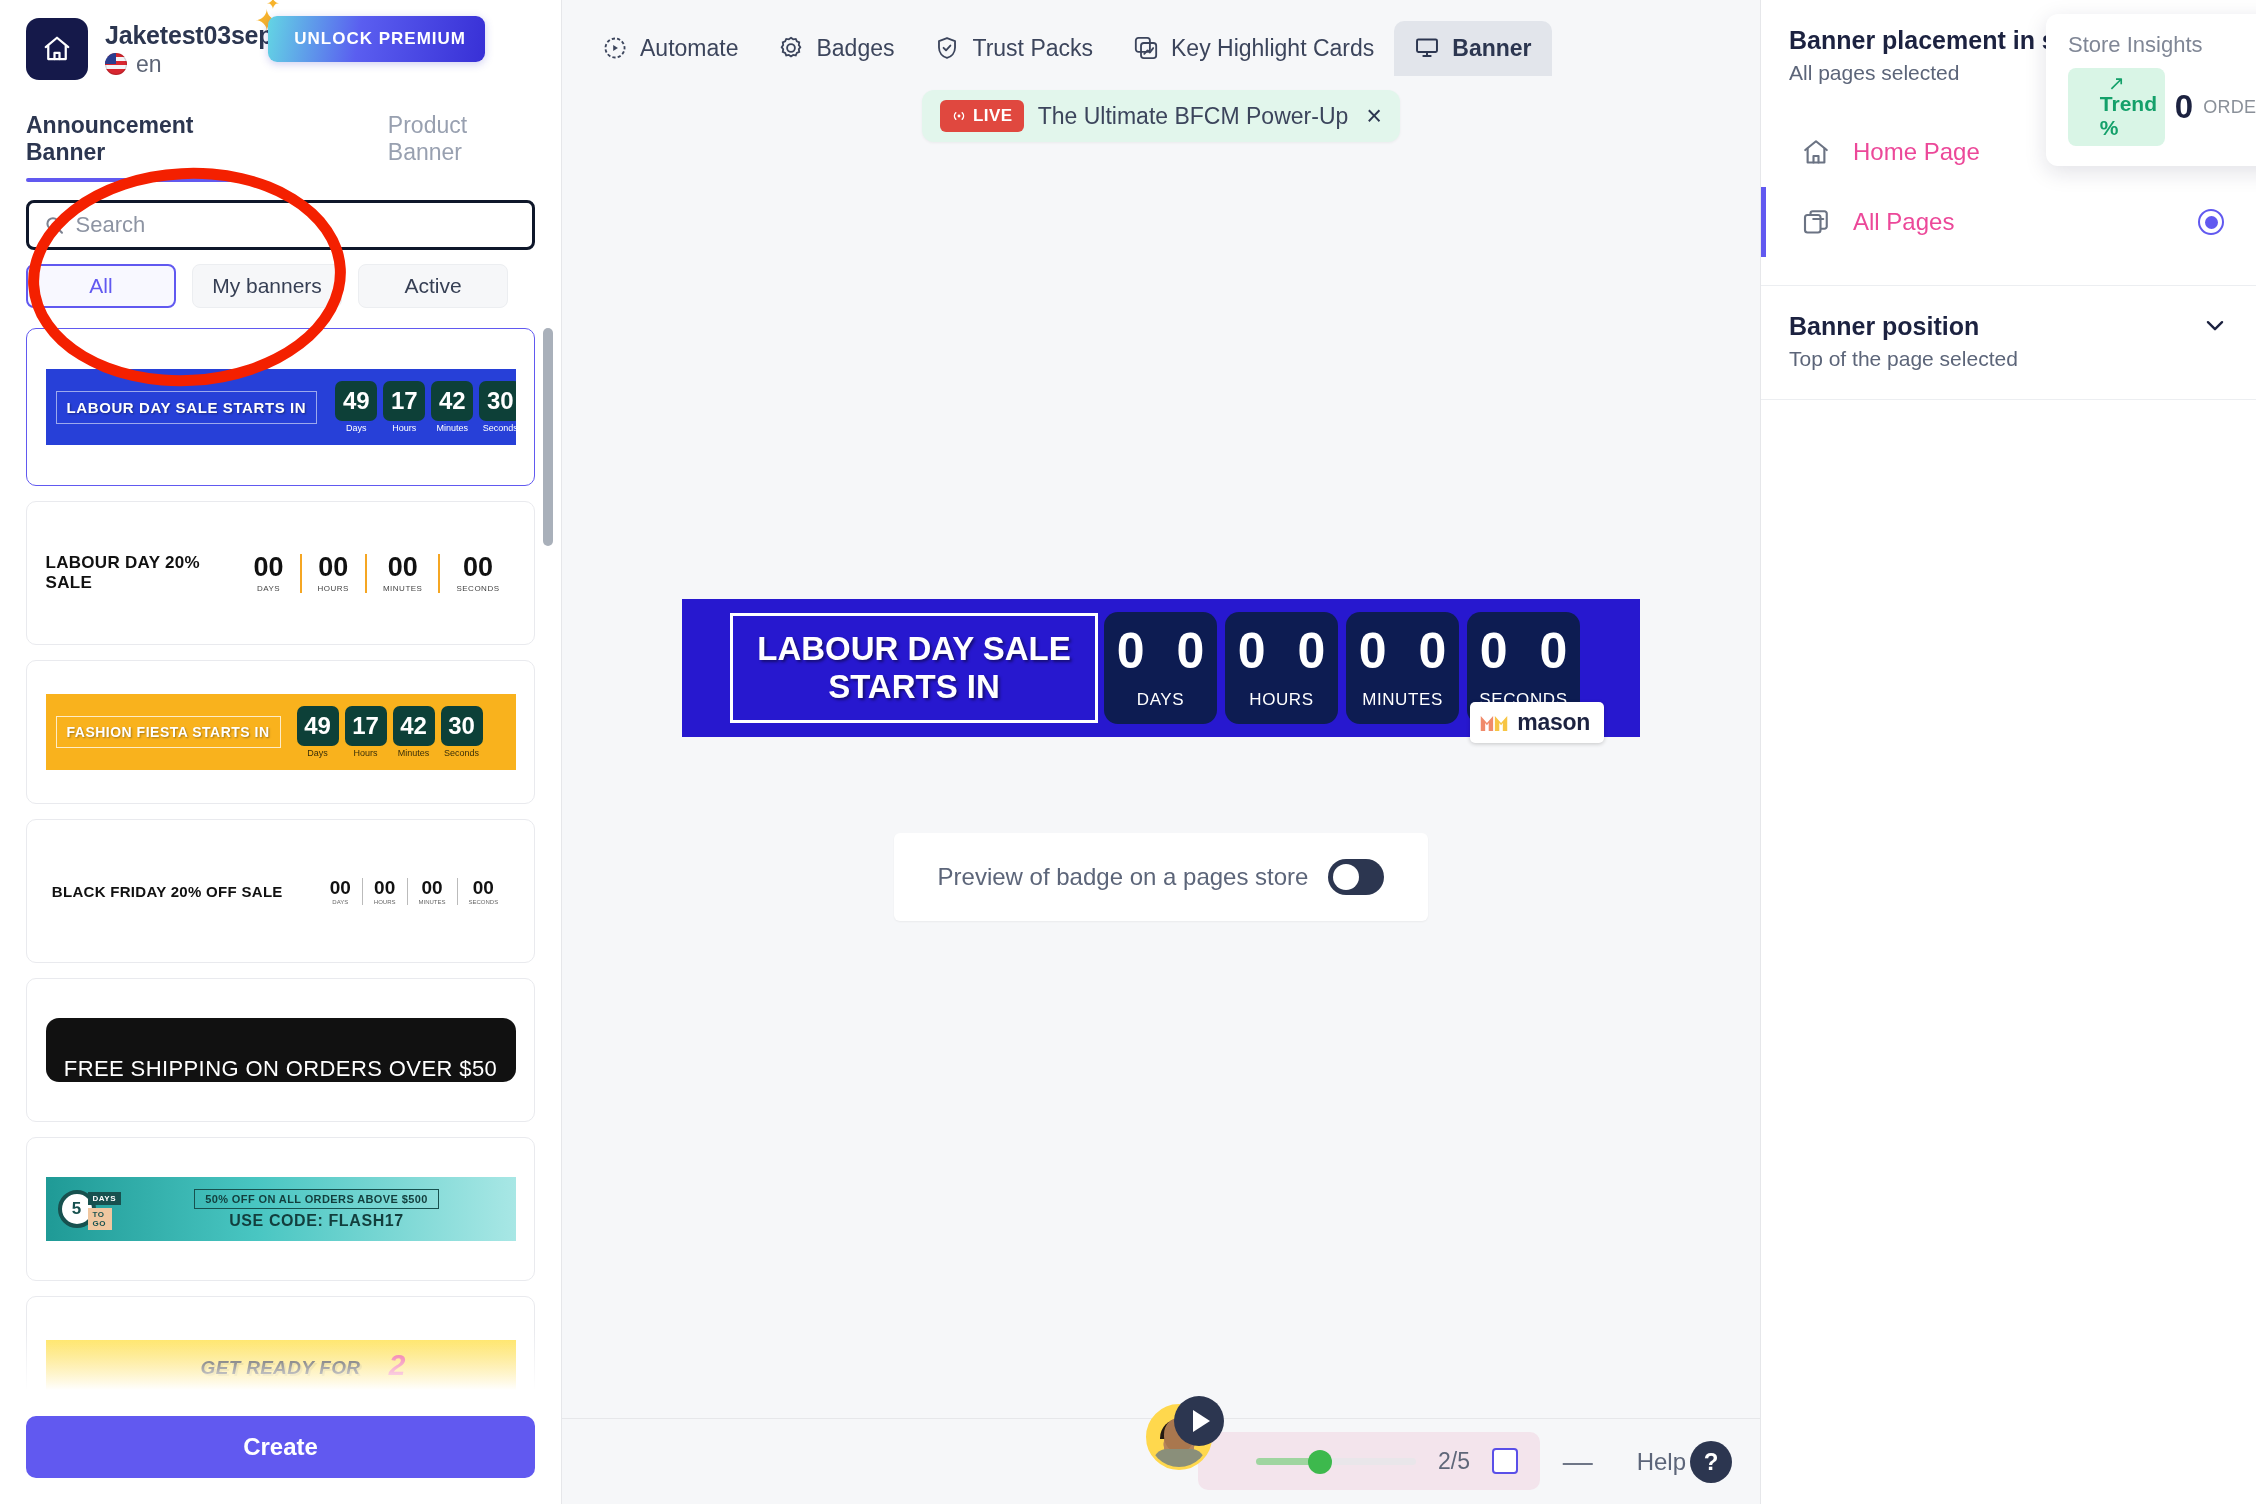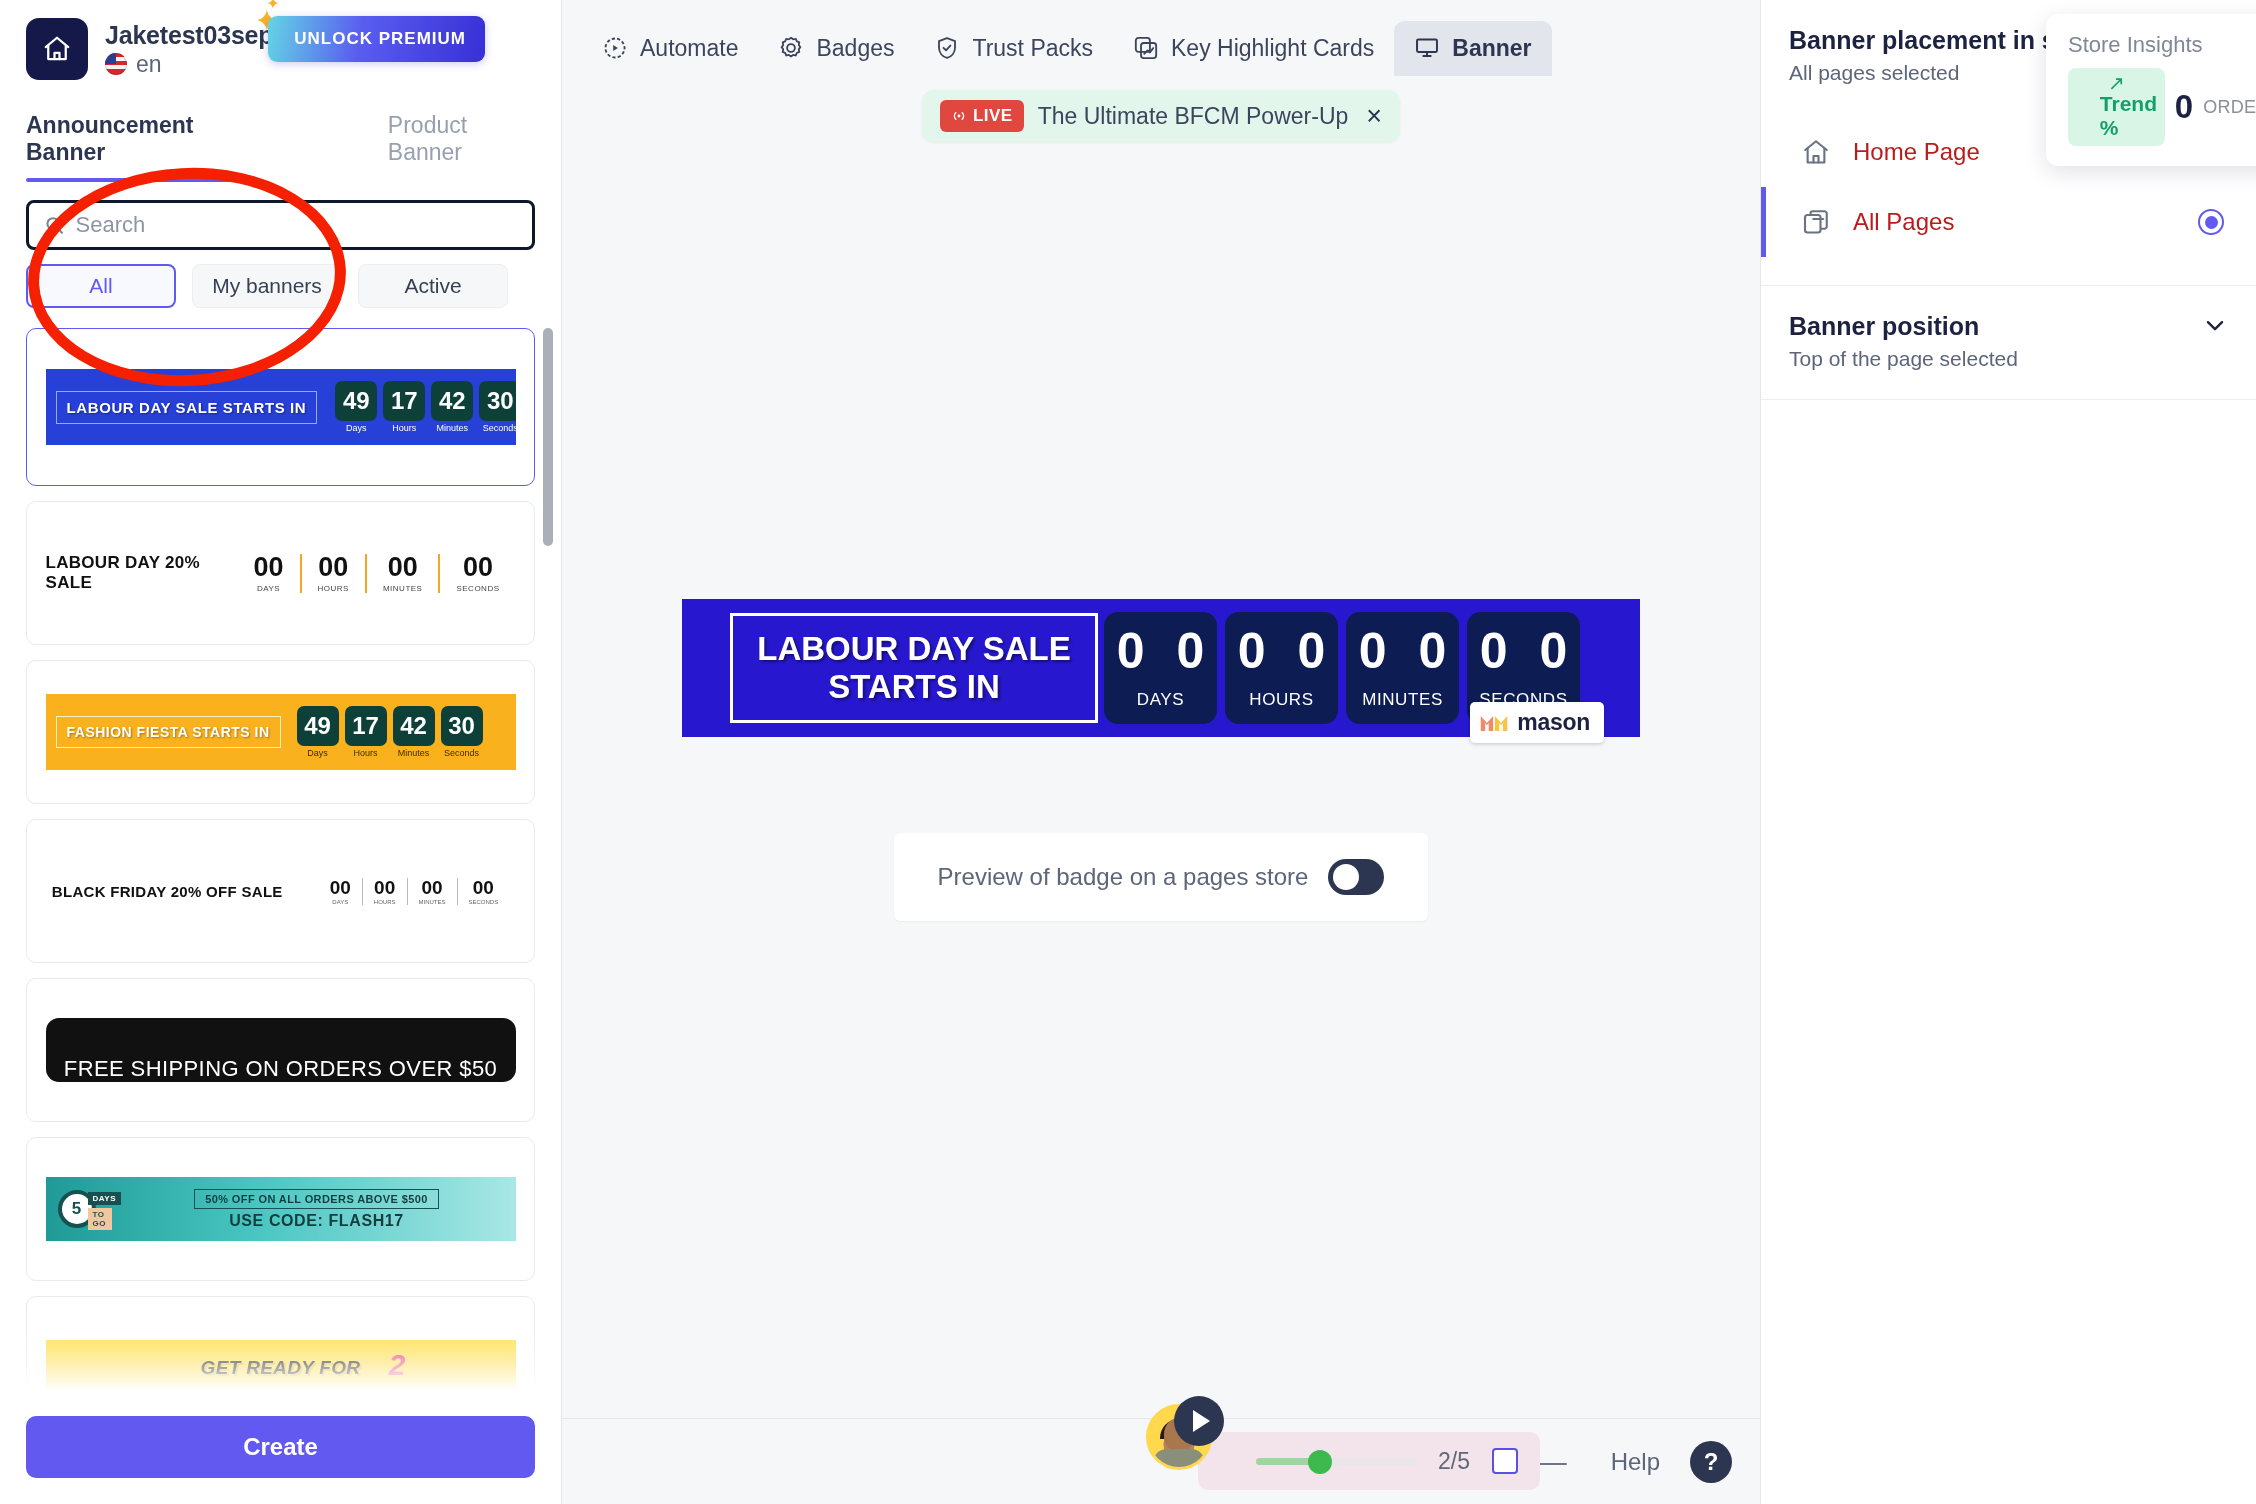--- a/index.html
+++ b/index.html
@@ -316,21 +316,21 @@
   }
   .slider-track { width: 160px; height: 7px; border-radius: 4px; background:#e9e6ea; position:relative; }
   .slider-fill { position:absolute; left:0; top:0; height:7px; width:62px; border-radius:4px; background:#9fd5a0;}
   .slider-knob { position:absolute; left:52px; top:-8px; width:24px; height:24px; border-radius:50%; background:#3db94d;}
   .tour-count { font-size:23px; color:#5f6779; font-weight:500; }
   .tour-box { width:26px; height:26px; border:2px solid #5a4fe8; border-radius:4px; background:#fff;}
 
   .zoom-group { margin-left:auto; display:flex; align-items:center; gap: 26px; }
   .zoom-btn { font-size: 30px; color:#6e7687; cursor:pointer; line-height:1; user-select:none;}
   .zoom-val { font-size:24px; color:#5c6579; }
-  .help-group { display:flex; align-items:center; gap: 30px; margin-left: 44px; }
+  .help-group { display:flex; align-items:center; gap: 4px; margin-left: 44px; }
   .help-text { font-size:24px; color:#5c6579; }
   .help-circle {
     width:42px;height:42px;border-radius:50%;background:#2c3650;color:#fff;
     display:flex;align-items:center;justify-content:center;font-size:24px;font-weight:bold;
     cursor:pointer;
   }
 
   
   .insights-pop {
     position:absolute; left: 1484px; top: 14px; width: 258px;
@@ -359,21 +359,21 @@
   .rp-title { font-size: 25px; font-weight:bold; color:#1c2240; }
   .rp-sub { font-size: 21px; color:#5c6579; margin-top: 6px;}
   .rp-options { margin-top: 32px; }
   .rp-opt {
     display:flex; align-items:center; gap: 20px; padding: 18px 4px 18px 10px;
     position:relative; cursor:pointer;
   }
   .rp-opt.selected::before {
     content:""; position:absolute; left:-28px; top:0; bottom:0; width:5px; background:#6159f0;
   }
-  .rp-opt-label { font-size: 24px; color:#b91c1c; flex:1;}
+  .rp-opt-label { font-size: 24px; color:#ec4899; flex:1;}
   .radio { width: 26px; height: 26px; border-radius:50%; border:2px solid #6159f0; }
   .radio.on { border:2px solid #6159f0; display:flex; align-items:center; justify-content:center;}
   .radio.on::after { content:""; width:13px; height:13px; border-radius:50%; background:#6159f0;}
   .icon-sq { width:34px; height:34px; flex:0 0 34px; display:flex; align-items:center; justify-content:center;}
 </style>
 </head>
 <body>
 
 <div class="app">
 

